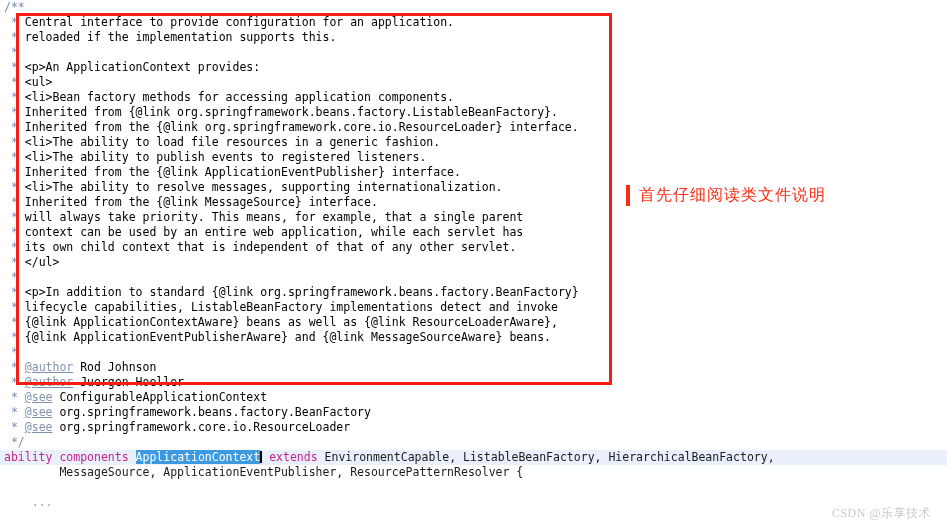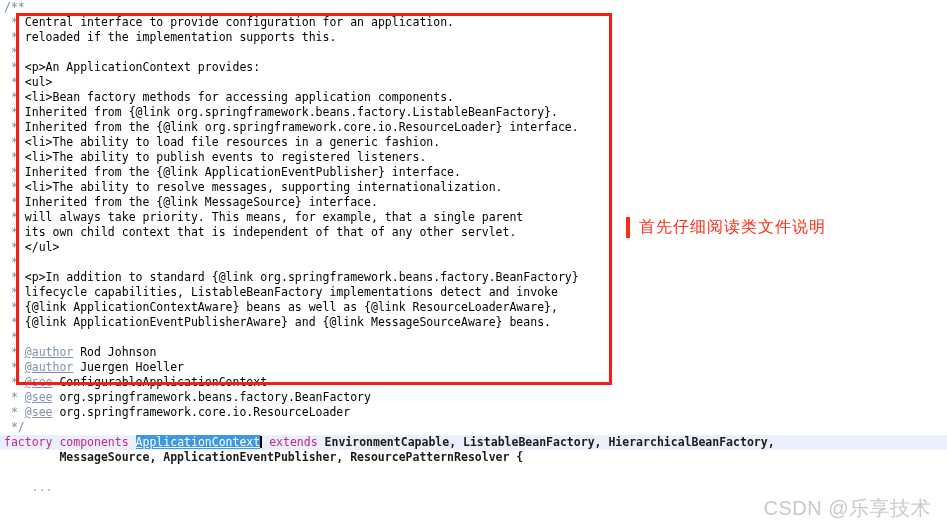--- a/index.html
+++ b/index.html
@@ -34,27 +34,26 @@
     letter-spacing: 0px;
   }
 
   
   .cmt-delim { color: #7a8fb0; }       gutter marks */
   .cmt-body  { color: #3f68d0; }     
   .cmt-tag   { color: #8193ad; text-decoration: underline; }     
 
   
   .kw        { color: #c4258f; }     
-  .plain     { color: #1b1b1b; font-weight: bold; }
+  .plain     { color: #1b1b1b; }
   .fold      { color: #8fa4c4; }
 
   .sel {
     background: #3d9ae0;
     color: #ffffff;
-    text-decoration: underline;
   }
   .caret {
     display: inline-block;
     width: 2px;
     height: 12px;
     background: #000000;
     vertical-align: -2px;
     margin: 0 0 0 0;
   }
 
@@ -84,37 +83,36 @@
     position: absolute;
     left: 626px;
     top: 185px;
     display: flex;
     align-items: center;
     color: #fb2c15;
     font-family: "DejaVu Sans", "Liberation Sans", sans-serif;
     font-size: 16px;
     letter-spacing: 1px;
     white-space: nowrap;
-    margin-top: 32px;
   }
   #note .bar {
     width: 4px;
     height: 21px;
     background: #fb2c15;
     margin-right: 9px;
   }
 
   
   #watermark {
     position: absolute;
     right: 16px;
     bottom: 8px;
     color: #c9c9c9;
-    font-family: Liberation Sans, sans-serif;
-    font-size: 20px;
+    font-family: Liberation Serif, serif;
+    font-size: 12px;
     letter-spacing: 0.5px;
     white-space: nowrap;
   }
 </style>
 </head>
 <body>
 
 <div id="editor">
 
   <div class="code-line"><span class="cmt-delim">/**</span></div>
@@ -127,41 +125,42 @@
       <div class="code-line"><span class="cmt-delim"> *</span><span class="cmt-body"> &lt;ul&gt;</span></div>
       <div class="code-line"><span class="cmt-delim"> *</span><span class="cmt-body"> &lt;li&gt;Bean factory methods for accessing application components.</span></div>
       <div class="code-line"><span class="cmt-delim"> *</span><span class="cmt-body"> Inherited from {@link org.springframework.beans.factory.ListableBeanFactory}.</span></div>
       <div class="code-line"><span class="cmt-delim"> *</span><span class="cmt-body"> Inherited from the {@link org.springframework.core.io.ResourceLoader} interface.</span></div>
       <div class="code-line"><span class="cmt-delim"> *</span><span class="cmt-body"> &lt;li&gt;The ability to load file resources in a generic fashion.</span></div>
       <div class="code-line"><span class="cmt-delim"> *</span><span class="cmt-body"> &lt;li&gt;The ability to publish events to registered listeners.</span></div>
       <div class="code-line"><span class="cmt-delim"> *</span><span class="cmt-body"> Inherited from the {@link ApplicationEventPublisher} interface.</span></div>
       <div class="code-line"><span class="cmt-delim"> *</span><span class="cmt-body"> &lt;li&gt;The ability to resolve messages, supporting internationalization.</span></div>
       <div class="code-line"><span class="cmt-delim"> *</span><span class="cmt-body"> Inherited from the {@link MessageSource} interface.</span></div>
       <div class="code-line"><span class="cmt-delim"> *</span><span class="cmt-body"> will always take priority. This means, for example, that a single parent</span></div>
+      <div class="code-line"><span class="cmt-delim"> *</span><span class="cmt-body"> context can be used by an entire web application, while each servlet has</span></div>
       <div class="code-line"><span class="cmt-delim"> *</span><span class="cmt-body"> its own child context that is independent of that of any other servlet.</span></div>
       <div class="code-line"><span class="cmt-delim"> *</span><span class="cmt-body"> &lt;/ul&gt;</span></div>
       <div class="code-line"><span class="cmt-delim"> *</span><span class="cmt-body"></span></div>
       <div class="code-line"><span class="cmt-delim"> *</span><span class="cmt-body"> &lt;p&gt;In addition to standard {@link org.springframework.beans.factory.BeanFactory}</span></div>
       <div class="code-line"><span class="cmt-delim"> *</span><span class="cmt-body"> lifecycle capabilities, ListableBeanFactory implementations detect and invoke</span></div>
       <div class="code-line"><span class="cmt-delim"> *</span><span class="cmt-body"> {@link ApplicationContextAware} beans as well as {@link ResourceLoaderAware},</span></div>
       <div class="code-line"><span class="cmt-delim"> *</span><span class="cmt-body"> {@link ApplicationEventPublisherAware} and {@link MessageSourceAware} beans.</span></div>
       <div class="code-line"><span class="cmt-delim"> *</span><span class="cmt-body"></span></div>
     </div>
 
   <div id="javadoc-tags">
       <div class="code-line"><span class="cmt-delim"> * </span><span class="cmt-tag">@author</span><span class="cmt-body"> Rod Johnson</span></div>
       <div class="code-line"><span class="cmt-delim"> * </span><span class="cmt-tag">@author</span><span class="cmt-body"> Juergen Hoeller</span></div>
       <div class="code-line"><span class="cmt-delim"> * </span><span class="cmt-tag">@see</span><span class="cmt-body"> ConfigurableApplicationContext</span></div>
       <div class="code-line"><span class="cmt-delim"> * </span><span class="cmt-tag">@see</span><span class="cmt-body"> org.springframework.beans.factory.BeanFactory</span></div>
       <div class="code-line"><span class="cmt-delim"> * </span><span class="cmt-tag">@see</span><span class="cmt-body"> org.springframework.core.io.ResourceLoader</span></div>
     </div>
 
   <div class="code-line"><span class="cmt-delim"> */</span></div>
 
-  <div class="code-line current-line"><span class="kw">factory</span><span class="plain"> </span><span class="kw">components</span><span class="plain"> </span><span class="sel">ApplicationContext</span><span class="caret"></span><span class="plain"> </span><span class="kw">extends</span><span class="plain"> EnvironmentCapable, ListableBeanFactory, HierarchicalBeanFactory,</span></div>
+  <div class="code-line current-line"><span class="kw">ability</span><span class="plain"> </span><span class="kw">components</span><span class="plain"> </span><span class="sel">ApplicationContext</span><span class="caret"></span><span class="plain"> </span><span class="kw">extends</span><span class="plain"> EnvironmentCapable, ListableBeanFactory, HierarchicalBeanFactory,</span></div>
 
   <div class="code-line current-line-2"><span class="plain">        MessageSource, ApplicationEventPublisher, ResourcePatternResolver {</span></div>
 
   <div class="code-line"> </div>
 
   <div class="code-line"><span class="plain">    </span><span class="fold">...</span></div>
 
 </div>
 
 <div id="redbox"></div>

